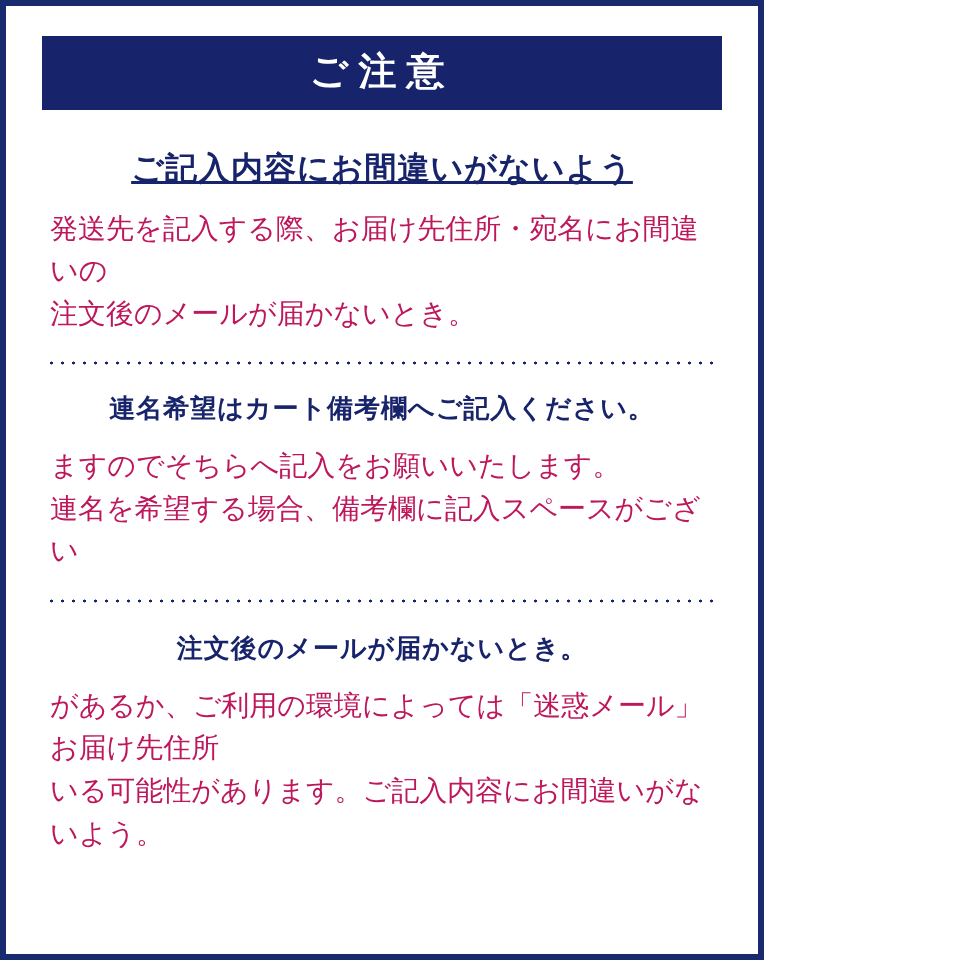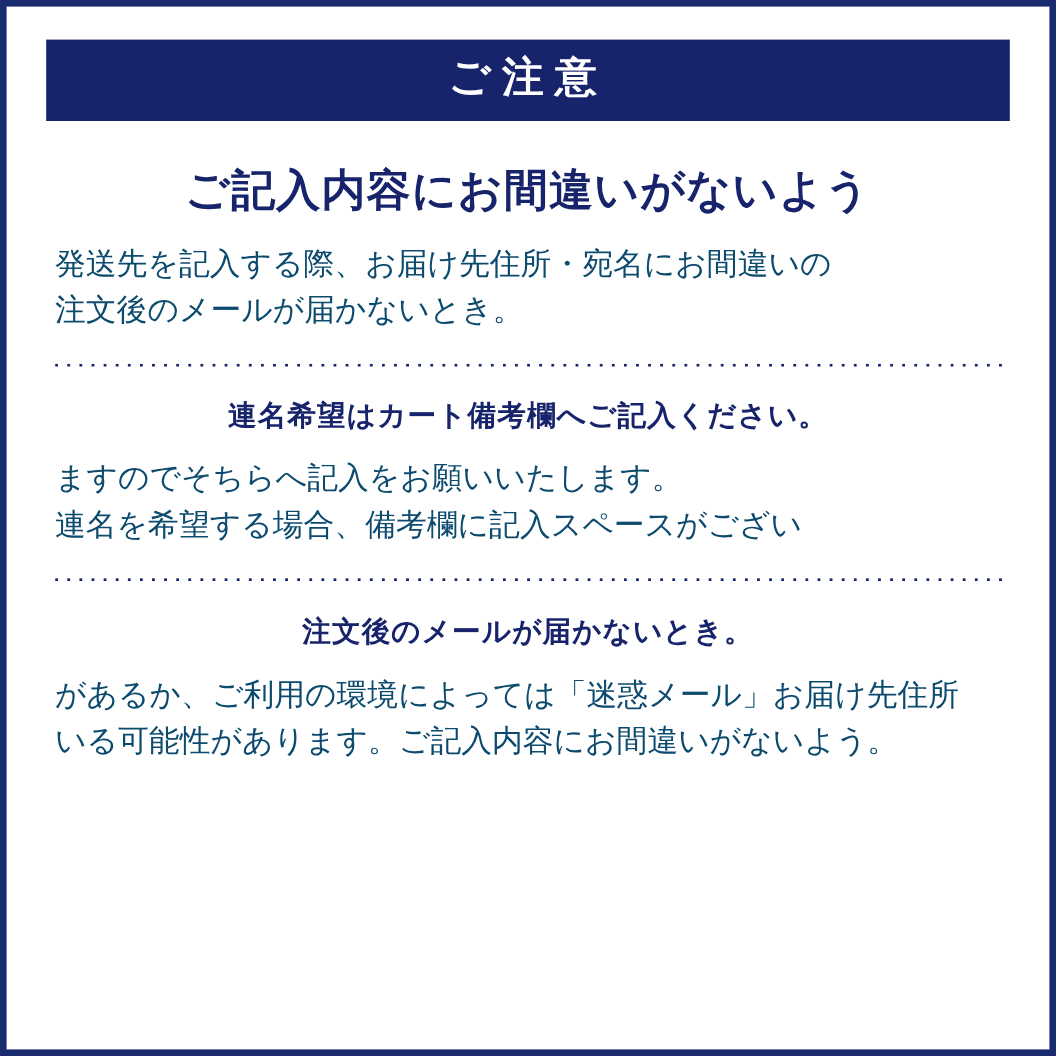--- a/index.html
+++ b/index.html
@@ -8,21 +8,21 @@
   }
   body {
     width: 960px;
     height: 960px;
     background: #ffffff;
     font-family: "Liberation Sans", "DejaVu Sans", sans-serif;
     overflow: hidden;
   }
   .page {
     position: relative;
-    width: 960px;
+    width: 764px;
     height: 960px;
     box-sizing: border-box;
     border: 6px solid #1a2a6e;
     background: #ffffff;
   }
   .inner {
     position: absolute;
     left: 0;
     top: 0;
     right: 0;
@@ -45,29 +45,30 @@
     padding: 0 8px;
   }
   .sec-heading {
     color: #17246b;
     font-weight: bold;
     text-align: center;
     line-height: 1.38;
     letter-spacing: 1px;
   }
   .sec-heading.big {
-    font-size: 40px;
+    font-size: 32px;
     margin-top: 36px;
+    text-decoration: underline;
   }
   .sec-heading.mid {
     font-size: 26px;
     margin-top: 8px;
   }
   .sec-body {
-    color: #0c4a6e;
+    color: #be185d;
     font-size: 28px;
     line-height: 1.52;
     letter-spacing: 0px;
     margin-top: 18px;
     text-align: left;
   }
   .divider {
     margin: 26px 4px 0 4px;
     height: 4px;
     background-image: radial-gradient(circle, #17246b 1.4px, rgba(255,255,255,0) 1.6px);

